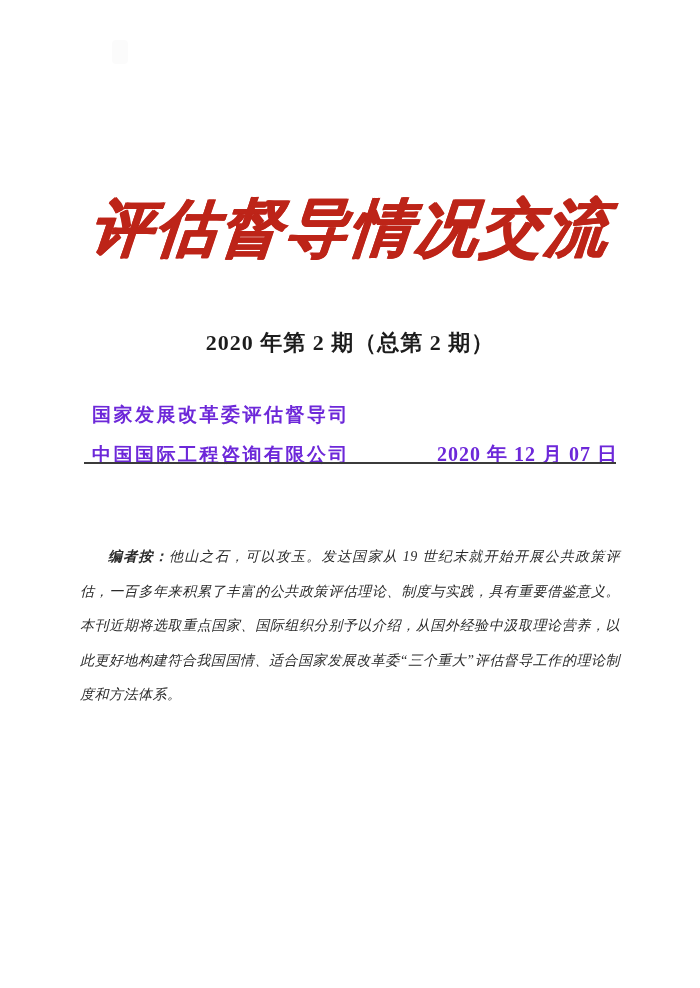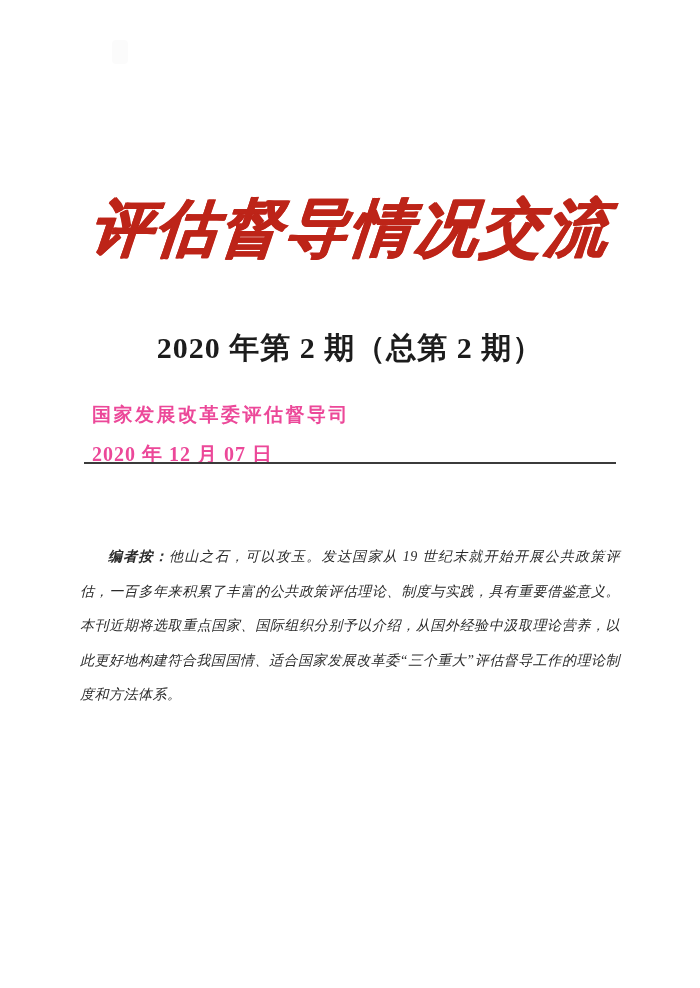--- a/index.html
+++ b/index.html
@@ -30,32 +30,32 @@
     letter-spacing: 3px;
     color: var(--accent-red, #bd2418);
     transform: skewX(-5deg);
     text-shadow: 1.5px 0 currentColor, 0 1px currentColor, 1px 1px currentColor;
     white-space: nowrap;
   }
   .issue {
     position: absolute;
     top: 328px; left: 0; right: 0;
     text-align: center;
-    font-size: 30px;
+    font-size: 22px;
     font-weight: bold;
     letter-spacing: 1px;
     color: #1c1c1c;
   }
   .pub {
     position: absolute;
     top: 402px; left: 92px; right: 82px;
     font-size: 19px;
     font-weight: bold;
     letter-spacing: 2.5px;
-    color: #ec4899;
+    color: #6d28d9;
   }
   .pub-row {
     display: flex;
     justify-content: space-between;
     align-items: baseline;
     margin-top: 13px;
   }
   .pub-date {
     font-size: 20px;
     letter-spacing: 1px;
@@ -89,20 +89,21 @@
 
   <div class="smudge"></div>
 
   <h1 class="title">评估督导情况交流</h1>
 
   <div class="issue">2020 年第 2 期（总第 2 期）</div>
 
   <div class="pub">
     <div class="pub-line">国家发展改革委评估督导司</div>
     <div class="pub-row">
+      <div class="pub-line">中国国际工程咨询有限公司</div>
       <div class="pub-date">2020 年 12 月 07 日</div>
     </div>
   </div>
 
   <div class="rule"></div>
 
   <p class="note">
     <span class="note-label">编者按：</span><span class="note-body">他山之石，可以攻玉。发达国家从 19 世纪末就开始开展公共政策评估，一百多年来积累了丰富的公共政策评估理论、制度与实践，具有重要借鉴意义。本刊近期将选取重点国家、国际组织分别予以介绍，从国外经验中汲取理论营养，以此更好地构建符合我国国情、适合国家发展改革委“三个重大”评估督导工作的理论制度和方法体系。</span>
   </p>
 

